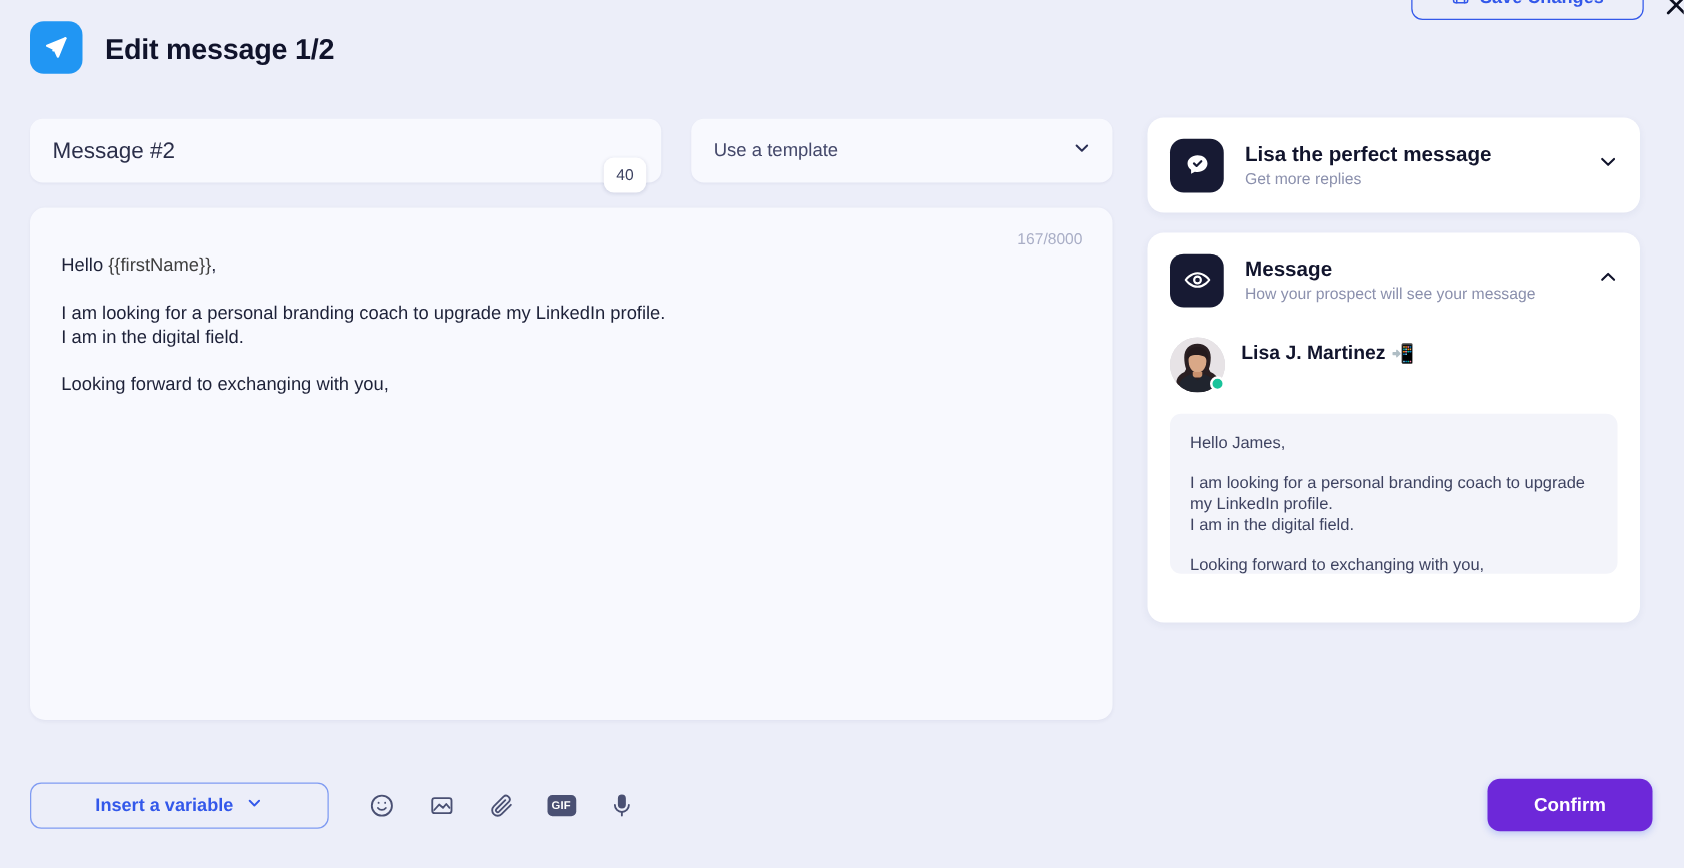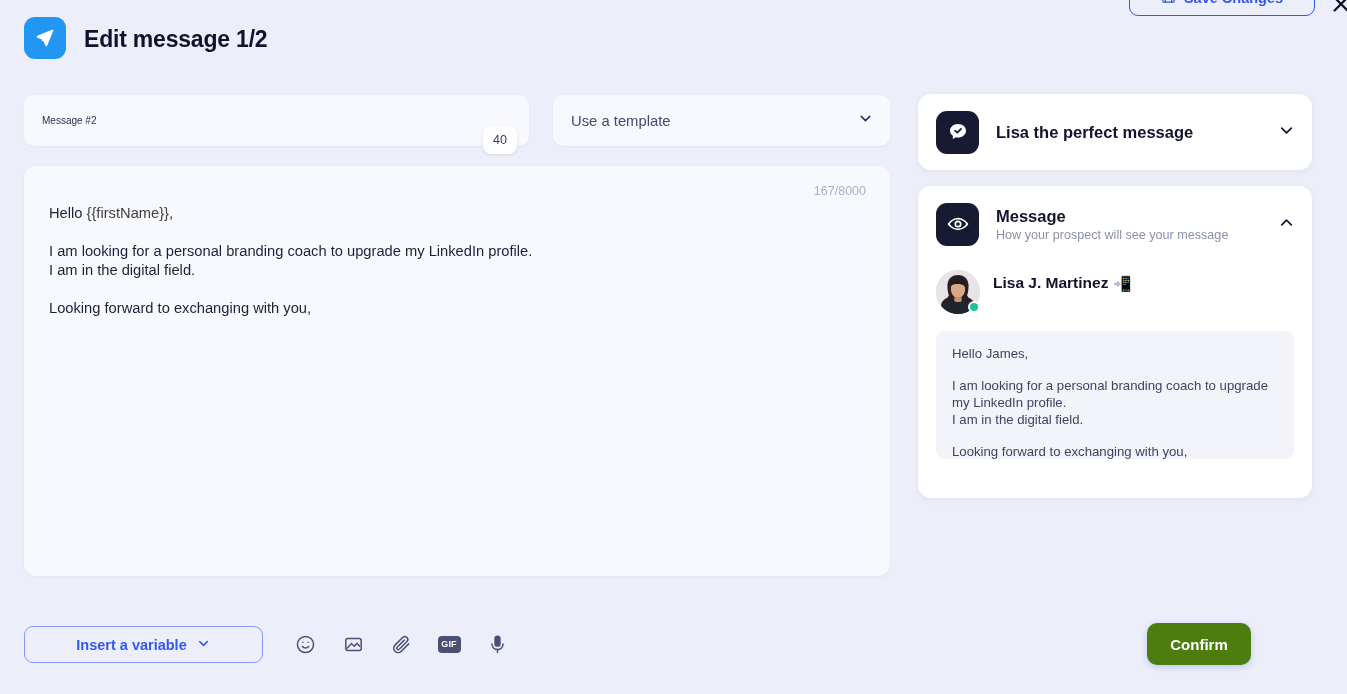--- a/index.html
+++ b/index.html
@@ -44,21 +44,21 @@
   }
 
   
   .msg-name-field {
     position: absolute; left: 24px; top: 95px;
     width: 505px; height: 51px;
     background: #f8f9fe; border-radius: 10px;
     box-shadow: 0 1px 2px rgba(30,40,90,.05);
     display: flex; align-items: center; padding: 0 12px 0 18px;
   }
-  .msg-name-text { flex: 1; font-size: 10px; color: #2b2f4a; }
+  .msg-name-text { flex: 1; font-size: 18px; color: #2b2f4a; }
   .msg-count-badge {
     width: 34px; height: 28px; border-radius: 8px;
     background: #ffffff; box-shadow: 0 1px 3px rgba(40,50,100,.12);
     display: flex; align-items: center; justify-content: center;
     font-size: 12.5px; color: #3c4160; margin-top: 39px;
   }
 
   .template-select {
     position: absolute; left: 553px; top: 95px;
     width: 337px; height: 51px;
@@ -109,23 +109,23 @@
     color: #4a5073; cursor: pointer;
   }
   .gif-badge {
     width: 23px; height: 17px; border-radius: 4px;
     background: #4a5073; color: #ffffff;
     font-size: 9px; font-weight: bold;
     display: flex; align-items: center; justify-content: center;
     letter-spacing: .2px;
   }
   .confirm-btn {
-    position: absolute; left: 1147px; top: 623px;
-    width: 104px; height: 42px; border-radius: 10px;
-    background: #4d7c0f; color: #ffffff;
+    position: absolute; left: 1190px; top: 623px;
+    width: 132px; height: 42px; border-radius: 10px;
+    background: #6d28d9; color: #ffffff;
     font-size: 15px; font-weight: bold;
     display: flex; align-items: center; justify-content: center;
     cursor: pointer; border: none;
     box-shadow: 0 2px 6px rgba(47,85,234,.25);
   }
 
   
   .rp-card {
     position: absolute; left: 918px; width: 394px;
     background: #ffffff; border-radius: 13px;
@@ -284,20 +284,21 @@
   <div class="rp-card tips">
     <div class="rp-head">
       <div class="rp-icon">
         <svg width="22" height="22" viewBox="0 0 24 24" fill="none">
           <path d="M12 3.4c-4.8 0-8.7 3.2-8.7 7.2 0 2.2 1.2 4.2 3.1 5.5v3.6l3.3-1.9c.7.1 1.5.2 2.3.2 4.8 0 8.7-3.2 8.7-7.4S16.8 3.4 12 3.4z" fill="#ffffff"></path>
           <polyline points="8.9 10.6 11.2 12.8 15.3 8.7" fill="none" stroke="#171a33" stroke-width="1.9" stroke-linecap="round" stroke-linejoin="round"></polyline>
         </svg>
       </div>
       <div class="rp-text">
         <div class="rp-title">Lisa the perfect message</div>
+        <div class="rp-sub">Get more replies</div>
       </div>
       <span class="rp-chev">
         <svg width="19" height="19" viewBox="0 0 24 24" fill="none" stroke="currentColor" stroke-width="2.1" stroke-linecap="round" stroke-linejoin="round">
           <polyline points="6 9 12 15 18 9"></polyline>
         </svg>
       </span>
     </div>
   </div>
 
   <div class="rp-card preview">

